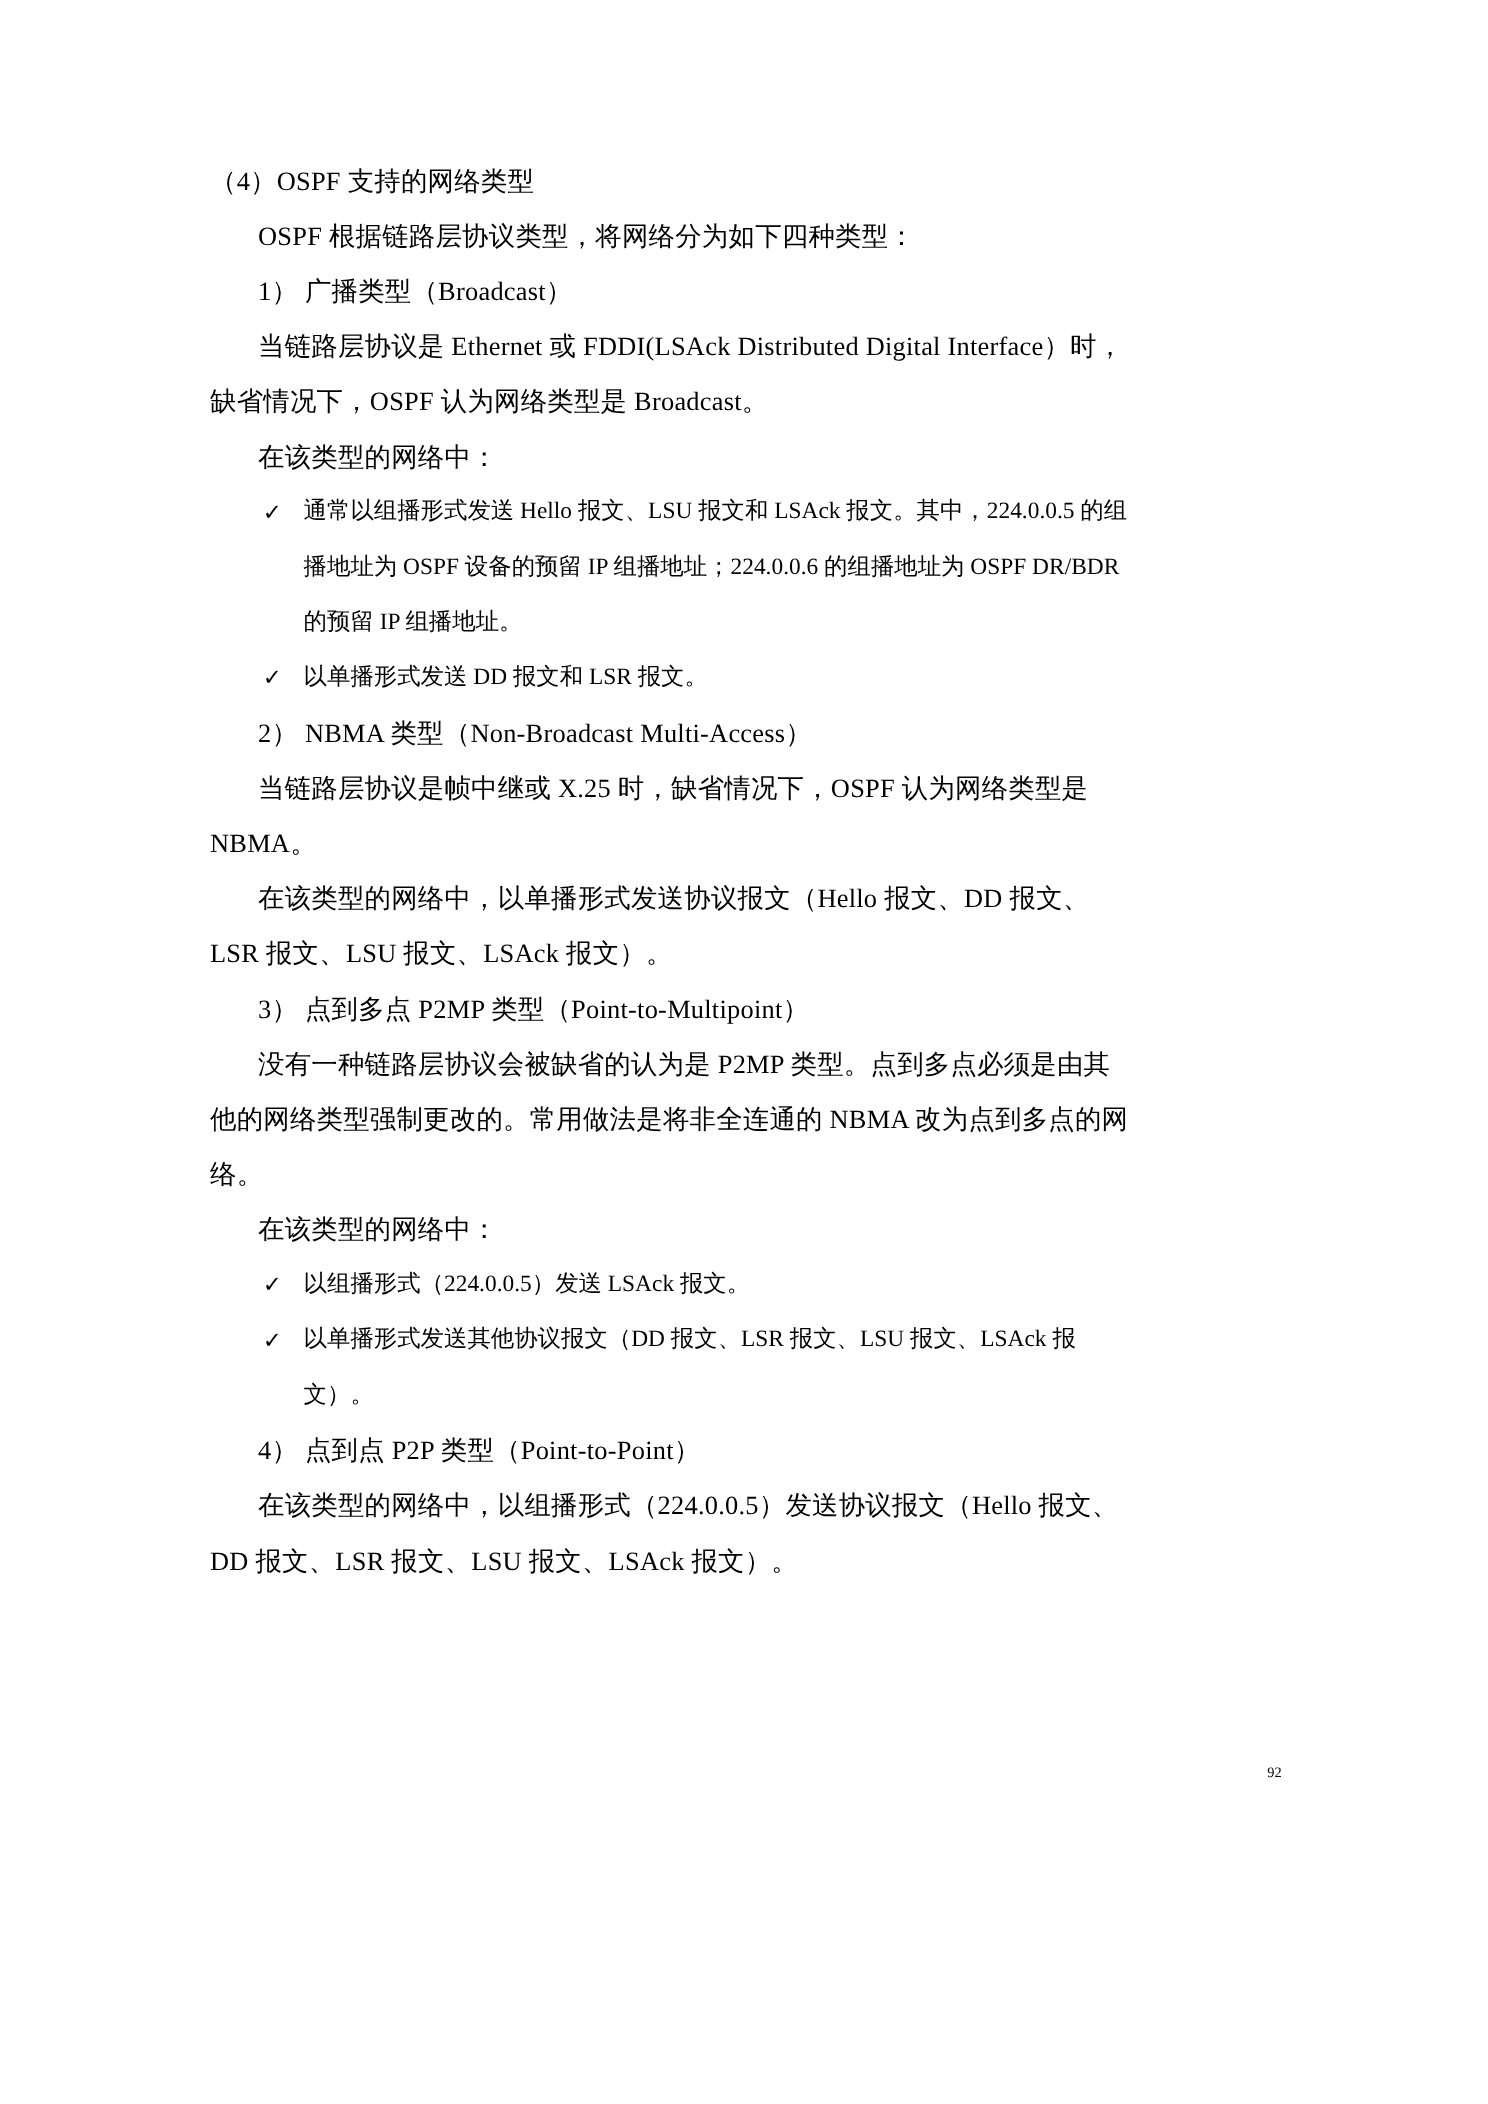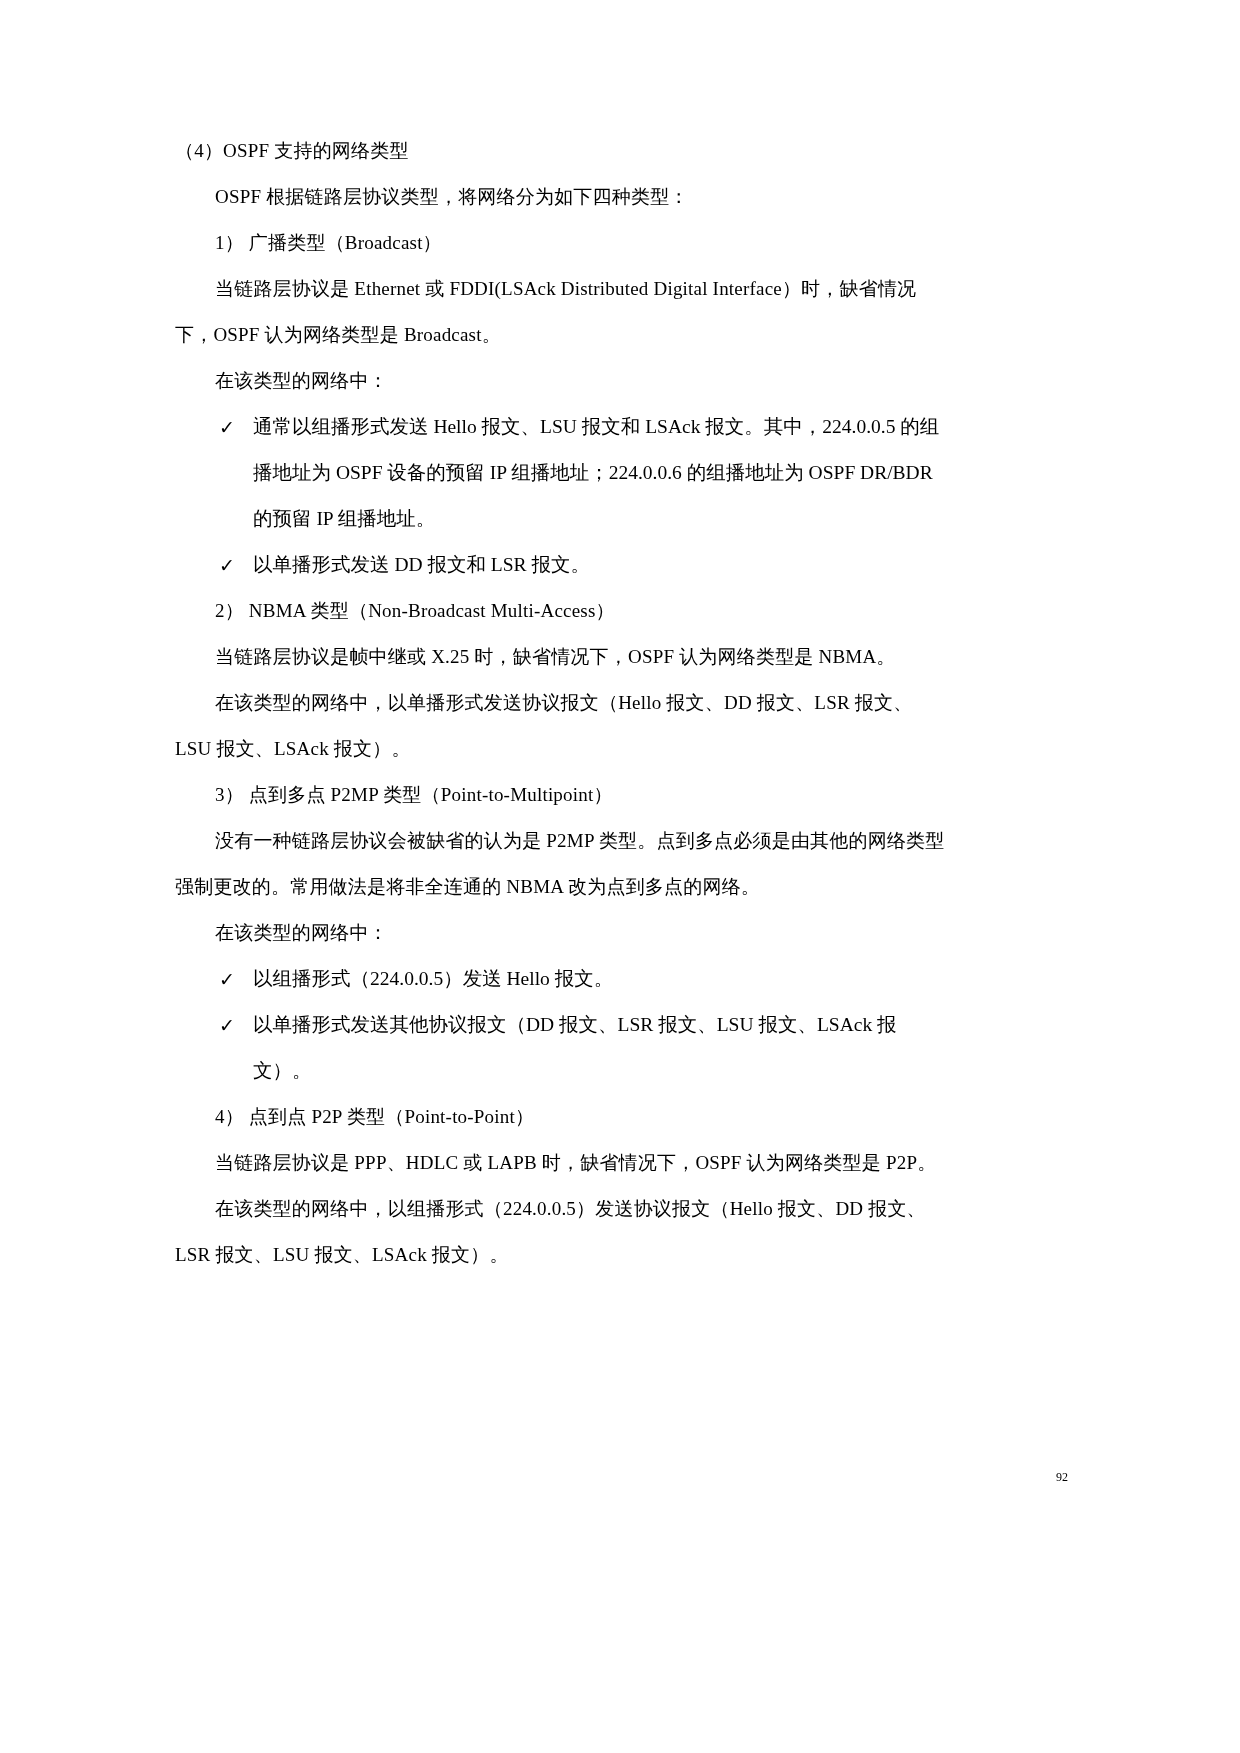--- a/index.html
+++ b/index.html
@@ -18,21 +18,21 @@
     box-sizing: border-box;
   }
   .content {
     position: absolute;
     left: 175px;
     top: 128px;
     width: 772px;
   }
   p {
     margin: 0;
-    font-size: 19px;
+    font-size: 22px;
     line-height: 46px;
     letter-spacing: 0.2px;
   }
   .indent {
     text-indent: 40px;
   }
   .bullet-row {
     display: flex;
     align-items: flex-start;
     padding-left: 44px;
@@ -91,30 +91,29 @@
     <p class="indent">在该类型的网络中，以单播形式发送协议报文（Hello 报文、DD 报文、LSR 报文、LSU 报文、LSAck 报文）。</p>
 
     <p class="indent">3） 点到多点 P2MP 类型（Point-to-Multipoint）</p>
 
     <p class="indent">没有一种链路层协议会被缺省的认为是 P2MP 类型。点到多点必须是由其他的网络类型强制更改的。常用做法是将非全连通的 NBMA 改为点到多点的网络。</p>
 
     <p class="indent">在该类型的网络中：</p>
 
     <div class="bullet-row">
       <span class="bullet-mark">✓</span>
-      <span class="bullet-text">以组播形式（224.0.0.5）发送 Hello 报文。</span>
+      <span class="bullet-text">以组播形式（224.0.0.5）发送 LSAck 报文。</span>
     </div>
 
     <div class="bullet-row">
       <span class="bullet-mark">✓</span>
       <span class="bullet-text">以单播形式发送其他协议报文（DD 报文、LSR 报文、LSU 报文、LSAck 报文）。</span>
     </div>
 
     <p class="indent">4） 点到点 P2P 类型（Point-to-Point）</p>
 
-    <p class="indent">当链路层协议是 PPP、HDLC 或 LAPB 时，缺省情况下，OSPF 认为网络类型是 P2P。</p>
 
     <p class="indent">在该类型的网络中，以组播形式（224.0.0.5）发送协议报文（Hello 报文、DD 报文、LSR 报文、LSU 报文、LSAck 报文）。</p>
 
   </div>
 
   <div class="pagenum">92</div>
 </div>
 
 </body></html>

